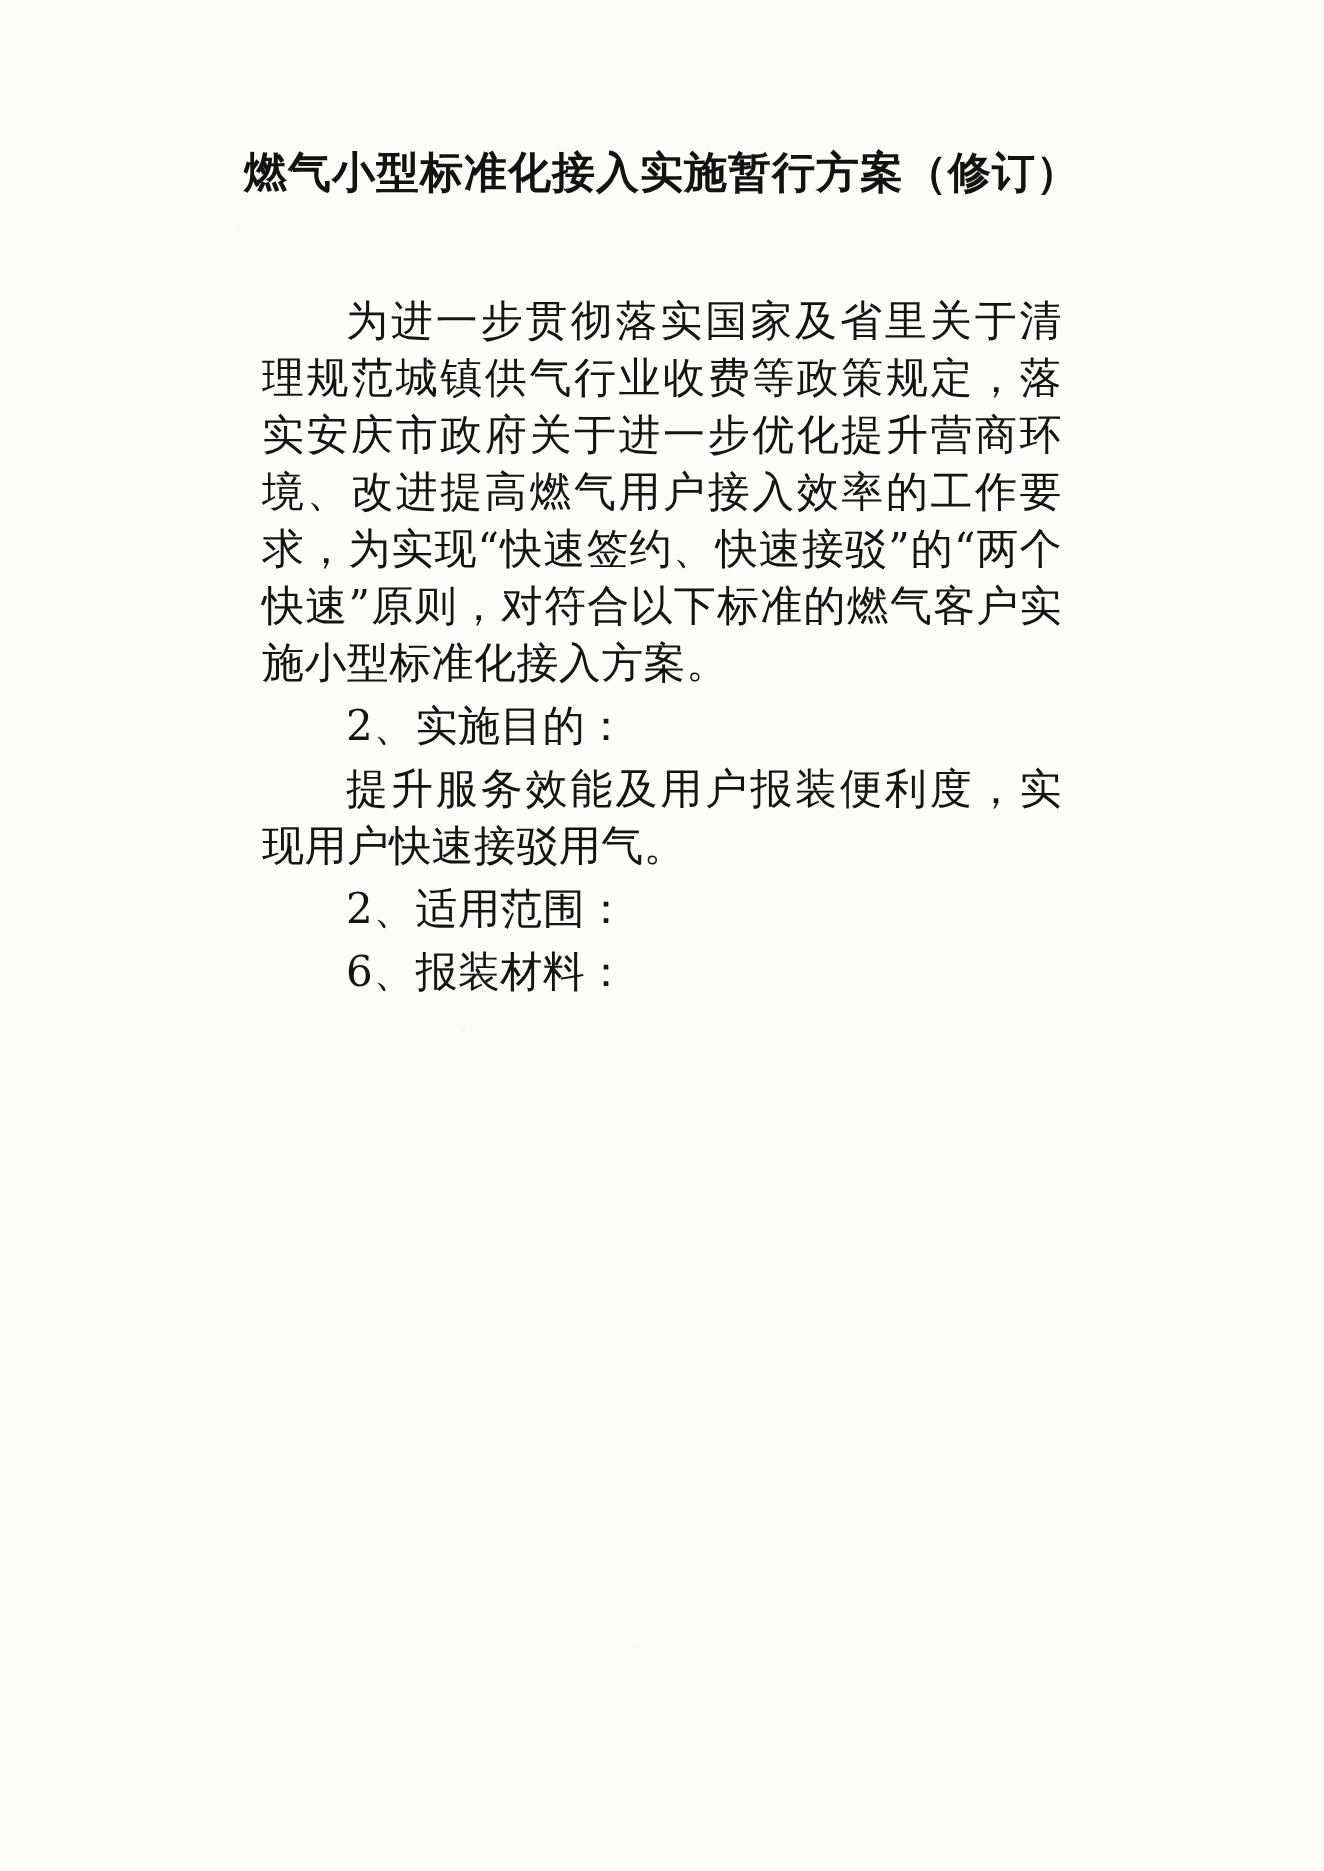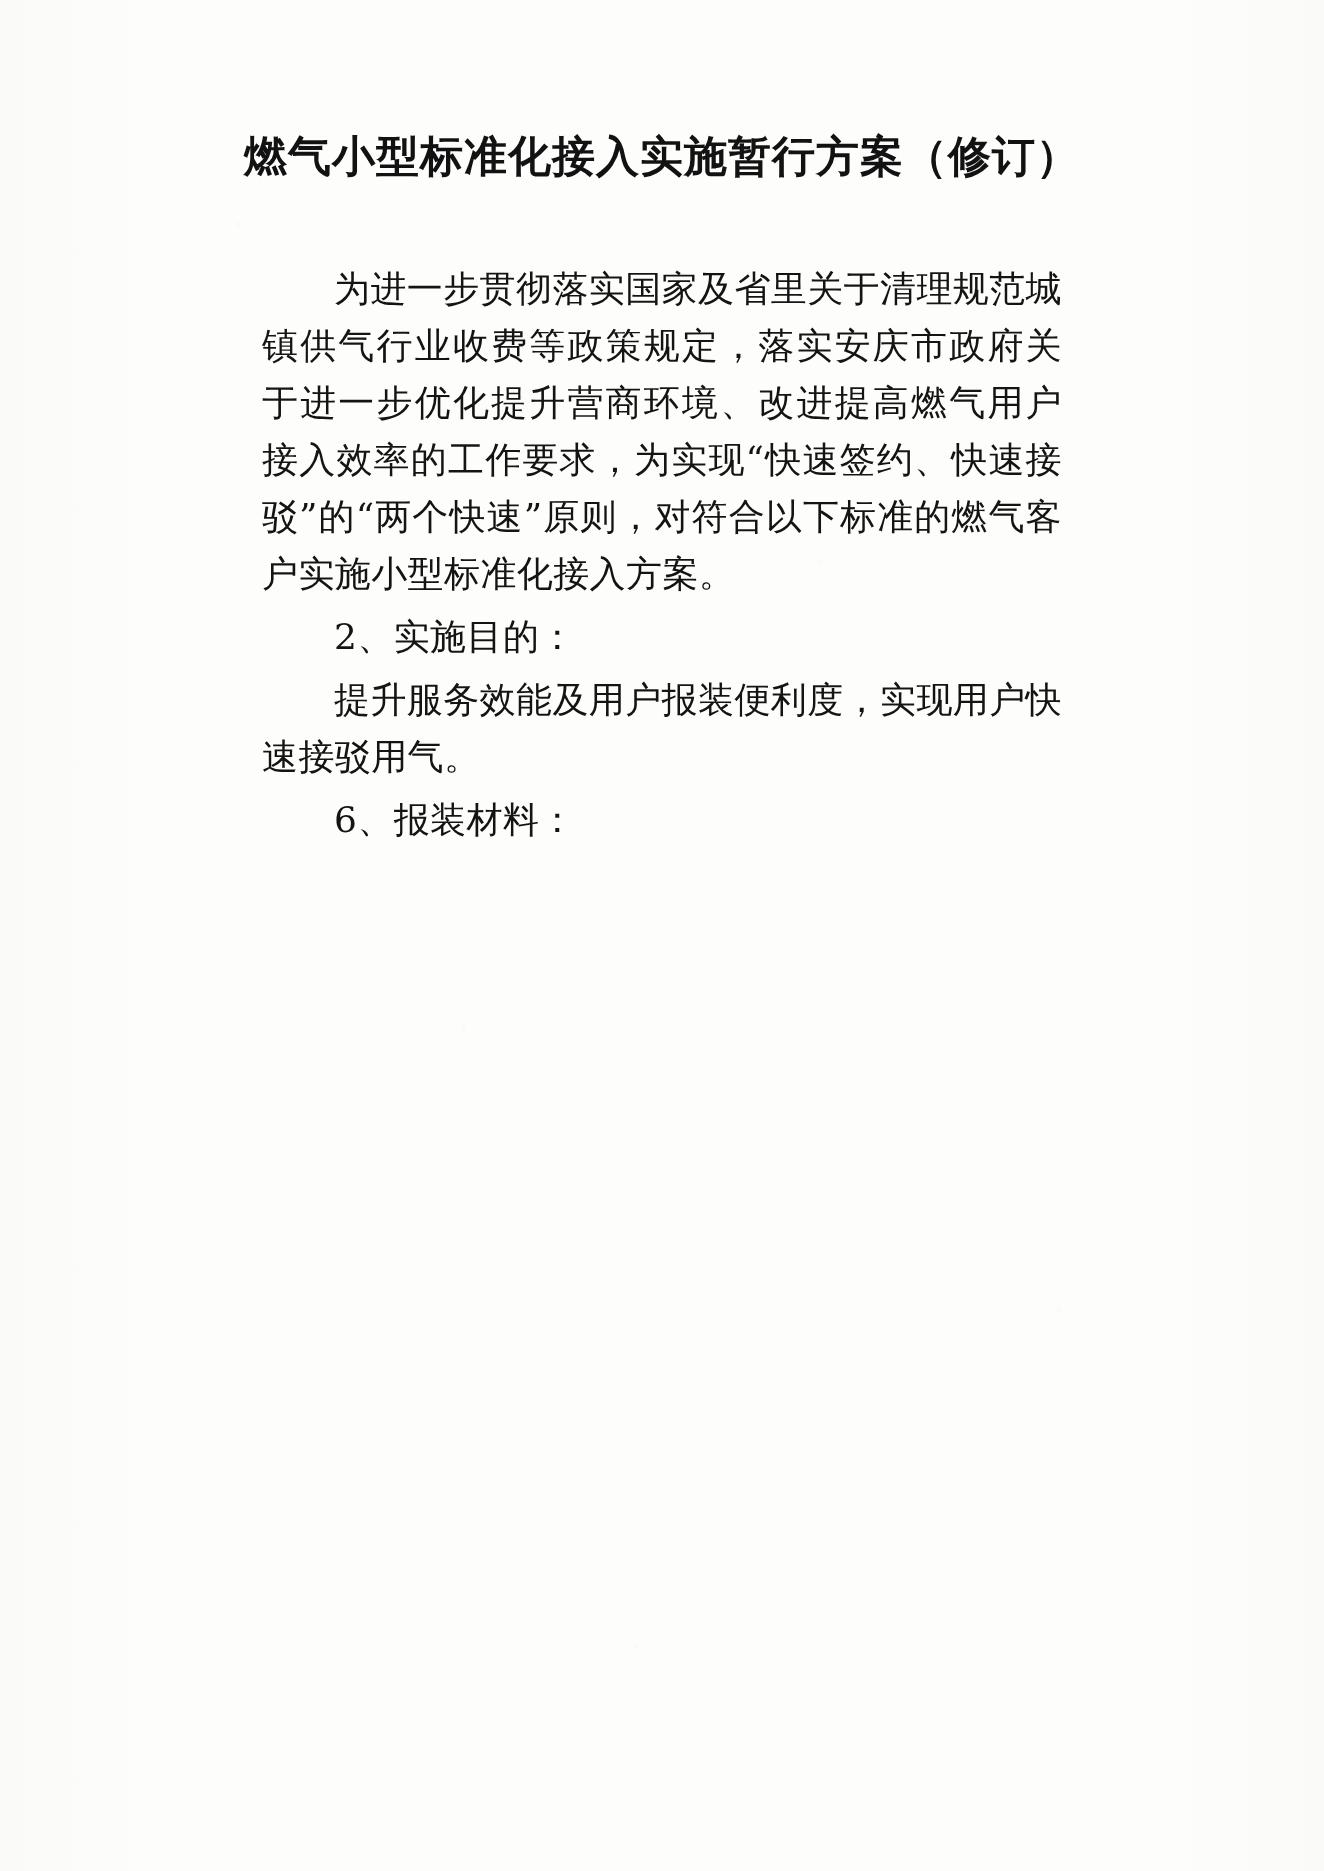--- a/index.html
+++ b/index.html
@@ -27,37 +27,37 @@
       radial-gradient(circle at 80% 70%, rgba(0,0,0,0.012) 0 2px, transparent 3px),
       radial-gradient(circle at 48% 88%, rgba(0,0,0,0.010) 0 2px, transparent 3px),
       linear-gradient(90deg, rgba(0,0,0,0.010), rgba(0,0,0,0) 12%, rgba(0,0,0,0) 88%, rgba(0,0,0,0.012));
   }
   .page {
     position: absolute;
     inset: 0;
     padding: 0;
   }
   .doc-title {
-    margin: 0;
+    margin: 16px;
     padding-top: 128px;
     text-align: center;
     font-family: "DejaVu Sans", "Liberation Sans", sans-serif;
     font-weight: 700;
     font-size: 43px;
     letter-spacing: 1px;
     color: #121212;
   }
   .body-block {
     margin: 0 auto;
     padding-top: 74px;
     width: 800px;
   }
   p.para {
     margin: 0 0 6px 0;
-    font-size: 36px;
+    font-size: 42px;
     line-height: 57px;
     text-indent: 2em;
     text-align: justify;
     text-justify: inter-ideograph;
     letter-spacing: 0.4px;
     color: #141414;
   }
 </style>
 </head>
 <body>
@@ -65,16 +65,17 @@
 <div class="paper-noise"></div>
 
 <div class="page">
 
   <h1 class="doc-title">燃气小型标准化接入实施暂行方案（修订）</h1>
 
   <div class="body-block">
     <p class="para">为进一步贯彻落实国家及省里关于清理规范城镇供气行业收费等政策规定，落实安庆市政府关于进一步优化提升营商环境、改进提高燃气用户接入效率的工作要求，为实现“快速签约、快速接驳”的“两个快速”原则，对符合以下标准的燃气客户实施小型标准化接入方案。</p>
     <p class="para">2、实施目的：</p>
     <p class="para">提升服务效能及用户报装便利度，实现用户快速接驳用气。</p>
+    <p class="para">2、适用范围：</p>
     <p class="para">6、报装材料：</p>
   </div>
 
 </div>
 
 </body></html>

